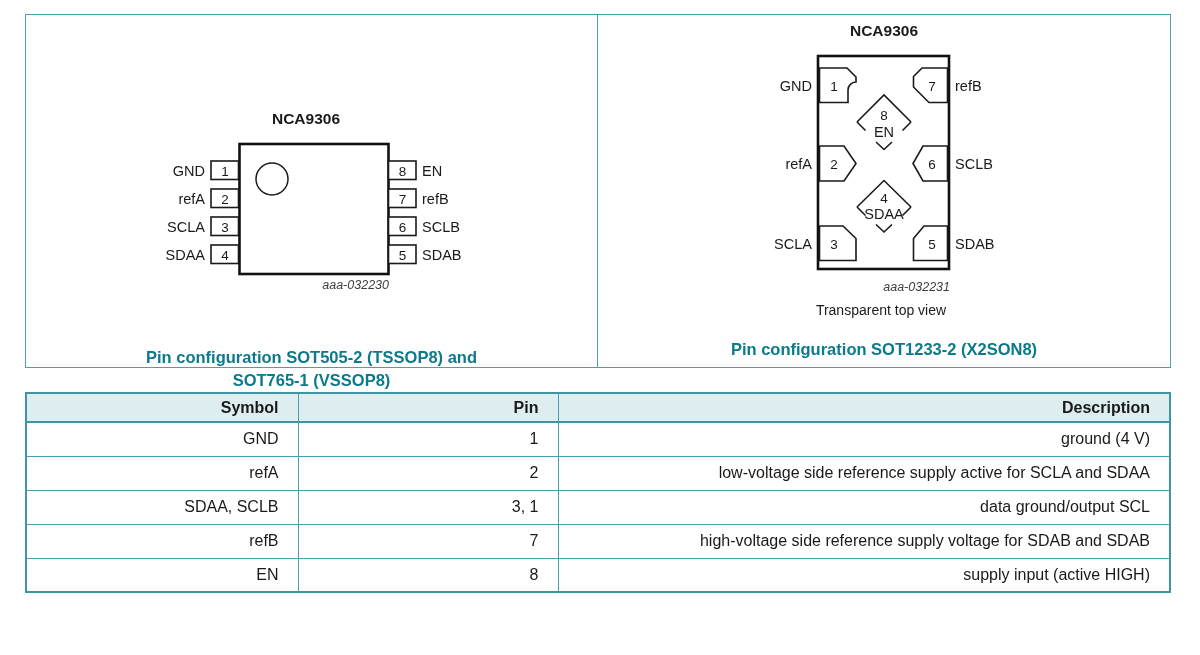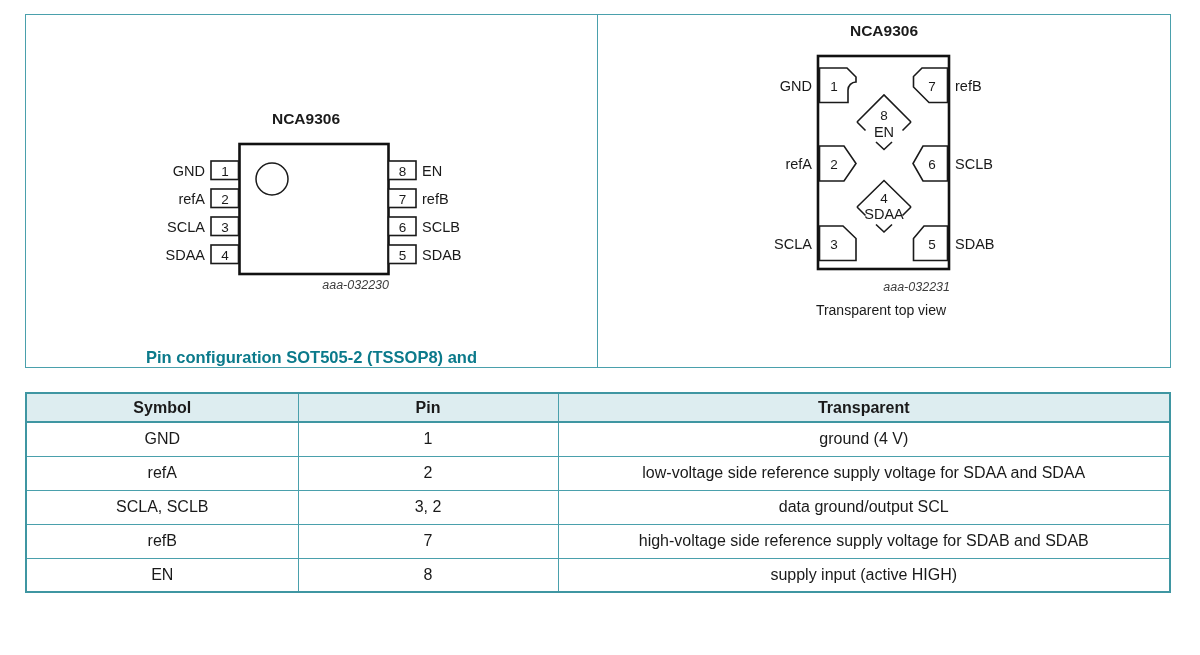--- a/index.html
+++ b/index.html
@@ -40,22 +40,22 @@
   }
   .caption-left  { top:307px;margin-top:24px; }
   .caption-right { top:323px; }
 
   
   .pin-table {
     position:absolute; left:25px; top:392px; width:1146px;
     border-collapse:collapse; font-size:16px;
   }
   .pin-table th, .pin-table td {
-    border:1px solid #4aa0ac; text-align:center; vertical-align:middle;
-    padding:2px 10px; white-space:nowrap;
+    border:1px solid #4aa0ac; text-align:right; vertical-align:middle;
+    padding:2px 19px; white-space:nowrap;
   }
   .pin-table { border:2px solid #3f96a2; }
   .pin-table th {
     background:#ddedf0; font-weight:bold; height:29px;
     border-bottom:2px solid #3f96a2;
   }
   .pin-table td { height:34px; background:#ffffff; }
 </style>
 </head>
 <body>
@@ -110,20 +110,21 @@
           <rect class="pin-box" x="247.5" y="144" width="27.5" height="18.5"></rect>
           <text class="pin-num" x="261.5" y="158.5">5</text>
           <text class="pin-label" x="281" y="158.5">SDAB</text>
         </g>
 
         <text class="drawing-id" x="248" y="188">aaa-032230</text>
       </svg>
 
       <div class="caption caption-left">
         <div>Pin configuration SOT505-2 (TSSOP8) and</div>
+        <div>SOT765-1 (VSSOP8)</div>
       </div>
     </div>
 
     <div class="panel panel-right">
       <svg class="pkg-svg svg-right" width="400" height="310" viewBox="0 0 400 310">
         <text class="pkg-title" x="183" y="21">NCA9306</text>
         <rect class="ic-body" x="117" y="41" width="131" height="213"></rect>
 
         <path class="pad" d="M118.5,53 L146,53 L155,62 L155,67 A8,8 0 0 0 147,75 L147,87.5 L118.5,87.5 Z"></path>
         <path class="pad" d="M221,53 L212.5,61.5 L212.5,72 L228,87.5 L246.5,87.5 L246.5,53 Z"></path>
@@ -161,50 +162,51 @@
         <text class="pin-label" x="254" y="76">refB</text>
         <text class="pin-label end" x="111" y="153.5">refA</text>
         <text class="pin-label" x="254" y="153.5">SCLB</text>
         <text class="pin-label end" x="111" y="234">SCLA</text>
         <text class="pin-label" x="254" y="234">SDAB</text>
 
         <text class="drawing-id" x="249" y="276">aaa-032231</text>
         <text class="view-note" x="180" y="300">Transparent top view</text>
       </svg>
 
+      <div class="caption caption-right">Pin configuration SOT1233-2 (X2SON8)</div>
     </div>
   </div>
 
   <table class="pin-table">
     <colgroup>
         <col style="width:272px">
         <col style="width:260px">
         <col>
       </colgroup>
     <thead>
       <tr>
         <th>Symbol</th>
         <th>Pin</th>
-        <th>Transparent</th>
+        <th>Description</th>
       </tr>
     </thead>
     <tbody>
       <tr>
         <td>GND</td>
         <td>1</td>
         <td>ground (4 V)</td>
       </tr>
       <tr>
         <td>refA</td>
         <td>2</td>
-        <td>low-voltage side reference supply voltage for SDAA and SDAA</td>
-      </tr>
-      <tr>
-        <td>SCLA, SCLB</td>
-        <td>3, 2</td>
+        <td>low-voltage side reference supply active for SCLA and SDAA</td>
+      </tr>
+      <tr>
+        <td>SDAA, SCLB</td>
+        <td>3, 1</td>
         <td>data ground/output SCL</td>
       </tr>
       <tr>
         <td>refB</td>
         <td>7</td>
         <td>high-voltage side reference supply voltage for SDAB and SDAB</td>
       </tr>
       <tr>
         <td>EN</td>
         <td>8</td>

